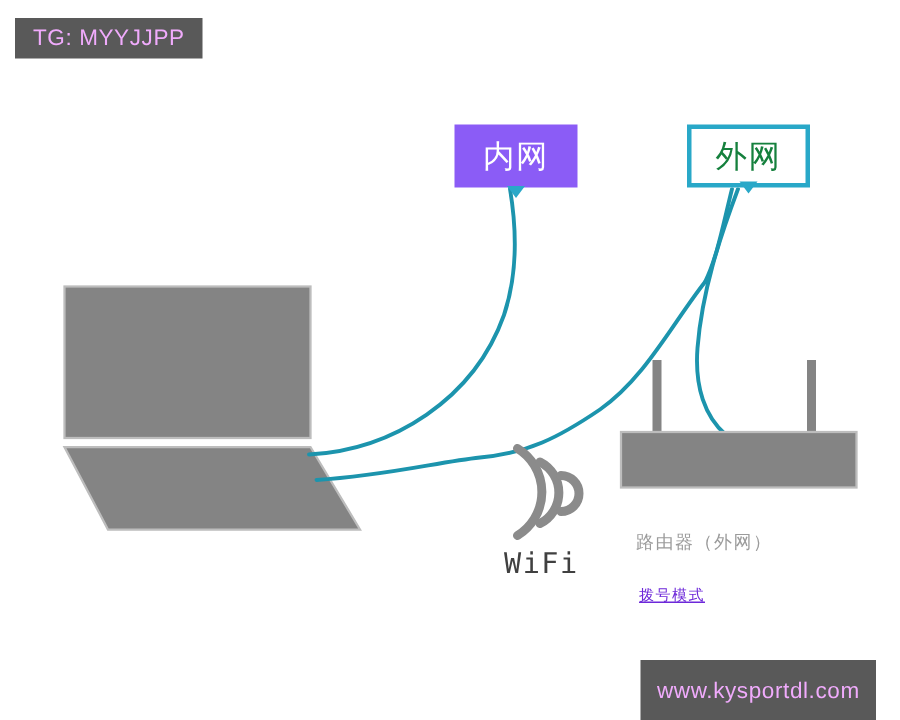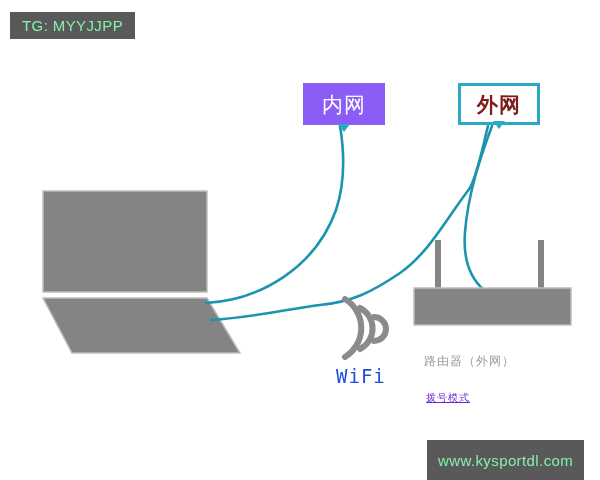--- a/index.html
+++ b/index.html
@@ -17,21 +17,21 @@
     position: relative;
     width: 600px;
     height: 480px;
     background: #ffffff;
   }
 
   
   .watermark {
     position: absolute;
     background: #595959;
-    color: #86efac;
+    color: #f0abfc;
     font-family: "Liberation Sans", sans-serif;
     letter-spacing: 0.4px;
     white-space: nowrap;
     display: flex;
     align-items: center;
     justify-content: center;
   }
   #wm-top {
     left: 10px;
     top: 12px;
@@ -89,22 +89,21 @@
     color: #ffffff;
   }
   #callout-intranet::after {
     border-top: 8px solid #29a8c8;
   }
   #callout-extranet {
     left: 458px;
     top: 83px;
     background: #ffffff;
     border: 3px solid #29a8c8;
-    color: #7f1d1d;
-    font-weight: bold;
+    color: #15803d;
   }
   #callout-extranet::after {
     border-top: 8px solid #29a8c8;
   }
 
   
   .caption {
     position: absolute;
     font-family: "Liberation Sans", sans-serif;
     color: #9b9b9b;
@@ -116,21 +115,21 @@
     top: 358px;
     font-size: 22px;
     letter-spacing: 2px;
   }
   #wifi-caption {
     left: 336px;
     top: 366px;
     font-size: 19px;
     font-family: "DejaVu Sans Mono", monospace;
     letter-spacing: 1px;
-    color: #1d4ed8;
+    color: #404040;
   }
   #router-caption {
     left: 424px;
     top: 355px;
     font-size: 12px;
     letter-spacing: 1px;
   }
   #router-subcaption {
     left: 426px;
     top: 392px;

